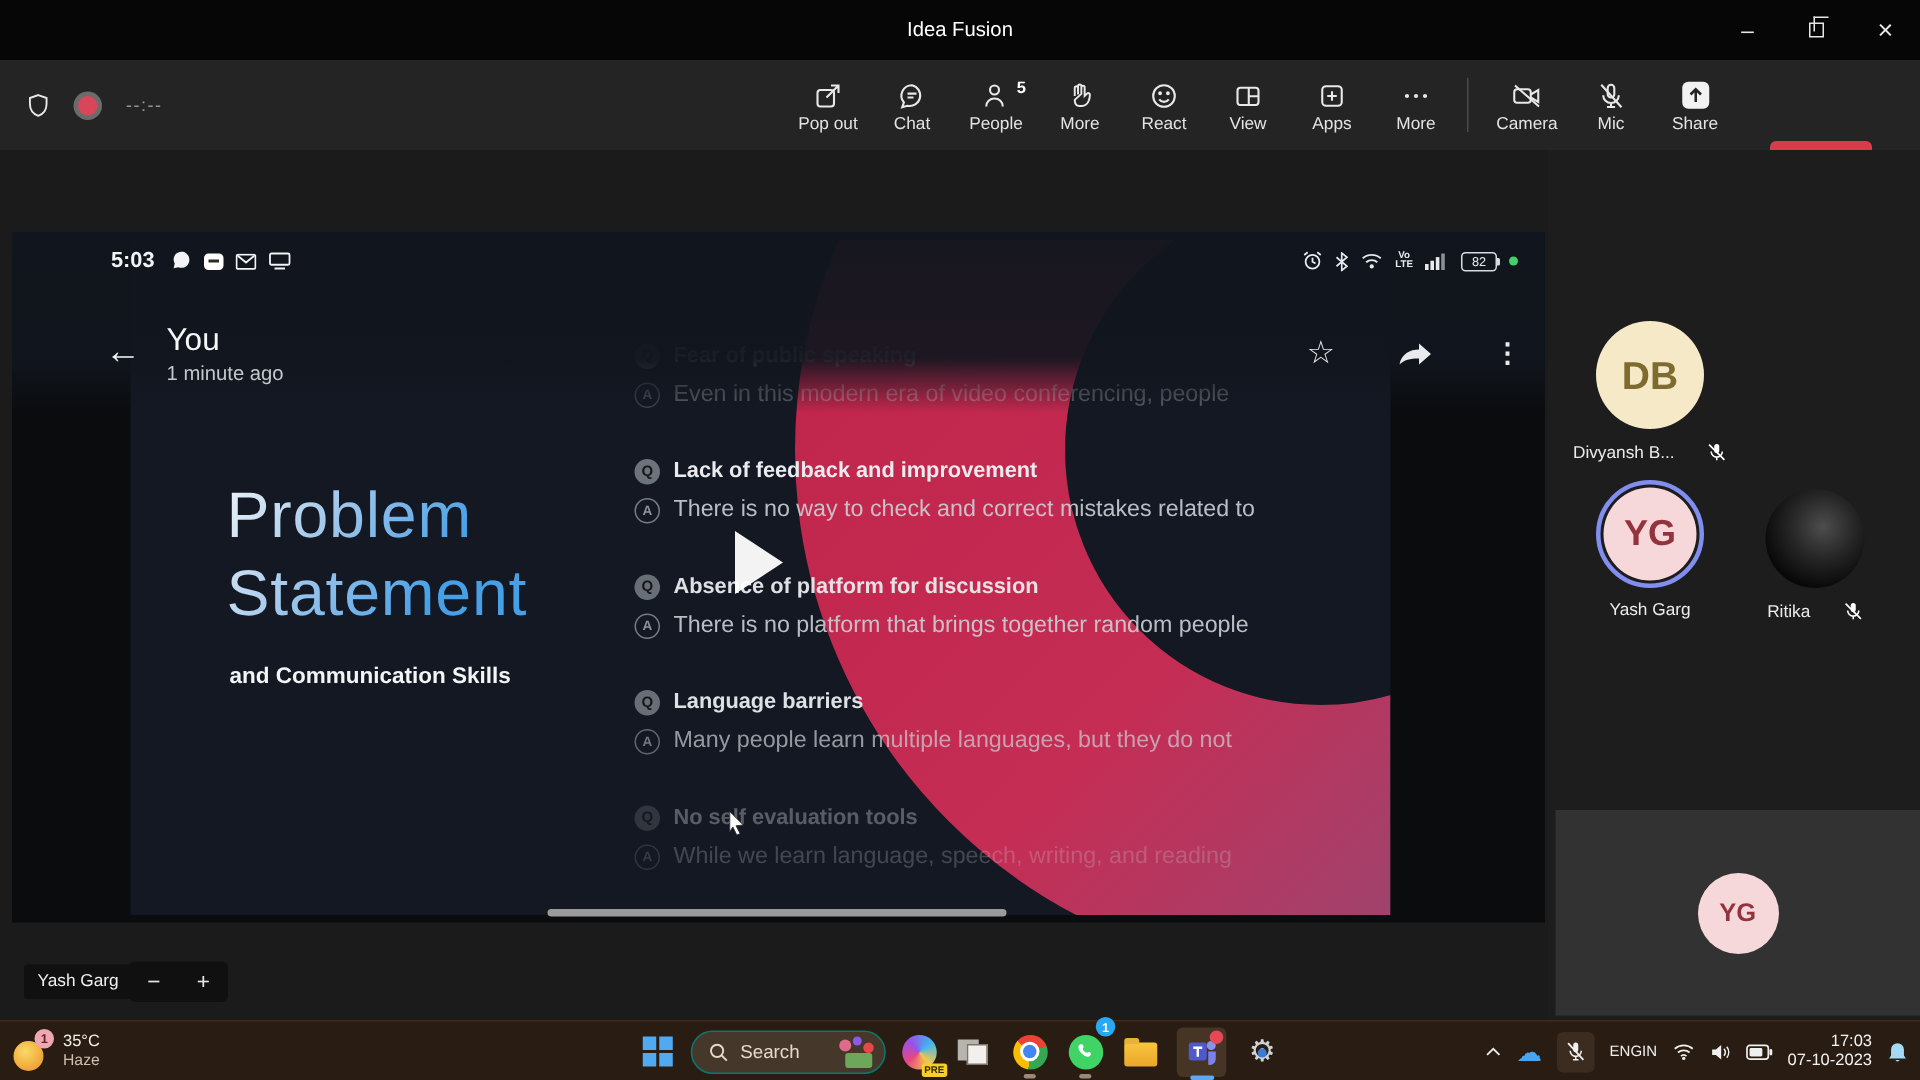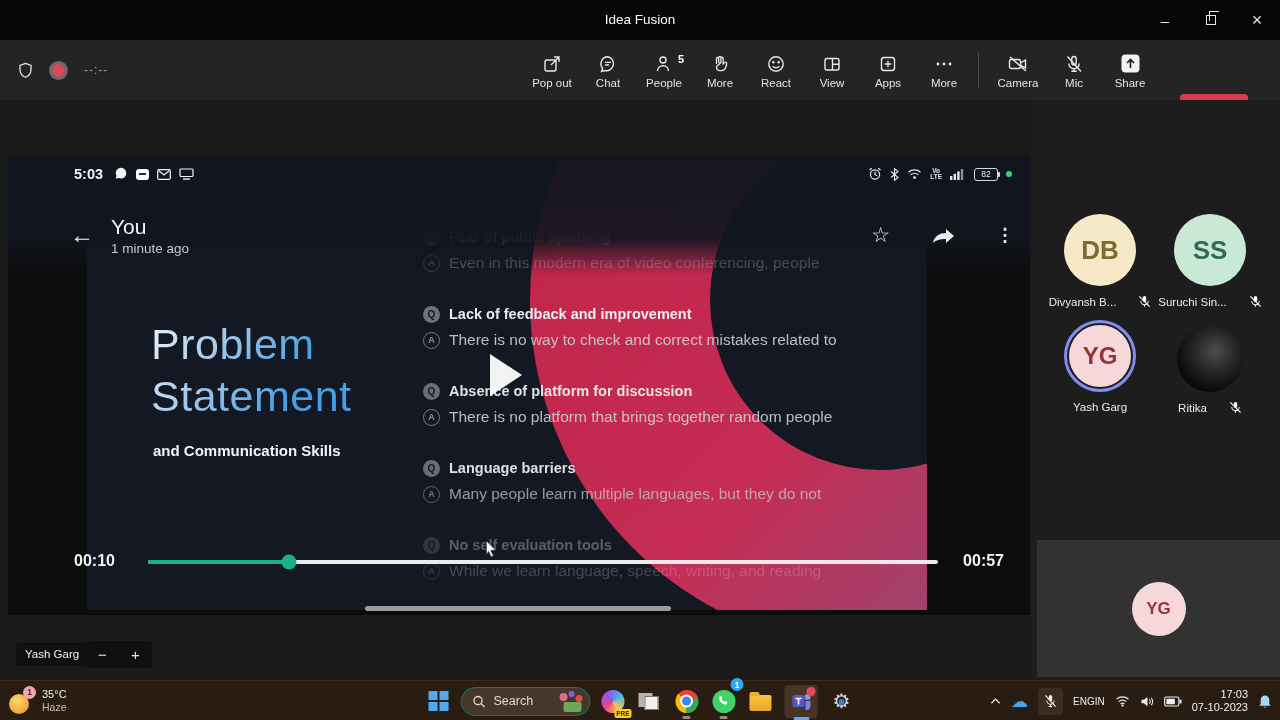--- a/index.html
+++ b/index.html
@@ -491,28 +491,20 @@
           </span>
           <span class="hdr-icons">
             <span class="star-glyph">☆</span>
             <svg width="24" height="17" viewBox="0 0 24 17">
               <path d="M2 16c1.2-7 7-10 13-10V2l8 7-8 7v-4c-6 0-10 1-13 4z" fill="#e8eaec"></path>
             </svg>
             <span class="menu-glyph">⋮</span>
           </span>
         </div>
 
-        <div class="controls-row">
-          <span class="time-l">00:10</span>
-          <div class="slider">
-            <div class="fill"></div>
-            <div class="thumb"></div>
-          </div>
-          <span class="time-r">00:57</span>
-        </div>
 
         <div class="handle-bar"></div>
       </div>
 
       <div class="presenter-pill">Yash Garg</div>
       <div class="zoom-pill">
         <span class="zoom-btn">−</span>
         <span class="zoom-btn">+</span>
       </div>
     </div>
@@ -524,31 +516,20 @@
         <div class="p-label">
           <span class="p-name">Divyansh B...</span>
           <svg width="13" height="13" viewBox="0 0 14 14">
             <rect x="5.2" y="1" width="3.6" height="6.5" rx="1.8" fill="#fff"></rect>
             <path d="M3 6.5a4 4 0 008 0M7 10.5v2.2" fill="none" stroke="#fff" stroke-width="1.1"></path>
             <path d="M1.5 1.5l11 11" stroke="#fff" stroke-width="1.2"></path>
           </svg>
         </div>
       </div>
 
-      <div class="ptile" style="left:122px; top:114px;">
-        <div class="avatar av-lg av-ss">SS</div>
-        <div class="p-label">
-          <span class="p-name">Suruchi Sin...</span>
-          <svg width="13" height="13" viewBox="0 0 14 14">
-            <rect x="5.2" y="1" width="3.6" height="6.5" rx="1.8" fill="#fff"></rect>
-            <path d="M3 6.5a4 4 0 008 0M7 10.5v2.2" fill="none" stroke="#fff" stroke-width="1.1"></path>
-            <path d="M1.5 1.5l11 11" stroke="#fff" stroke-width="1.2"></path>
-          </svg>
-        </div>
-      </div>
 
       <div class="ptile" style="left:12px; top:220px;">
         <div class="ring">
           <div class="avatar av-yg">YG</div>
         </div>
         <div class="p-label">
           <span class="p-name">Yash Garg</span>
         </div>
       </div>
 

